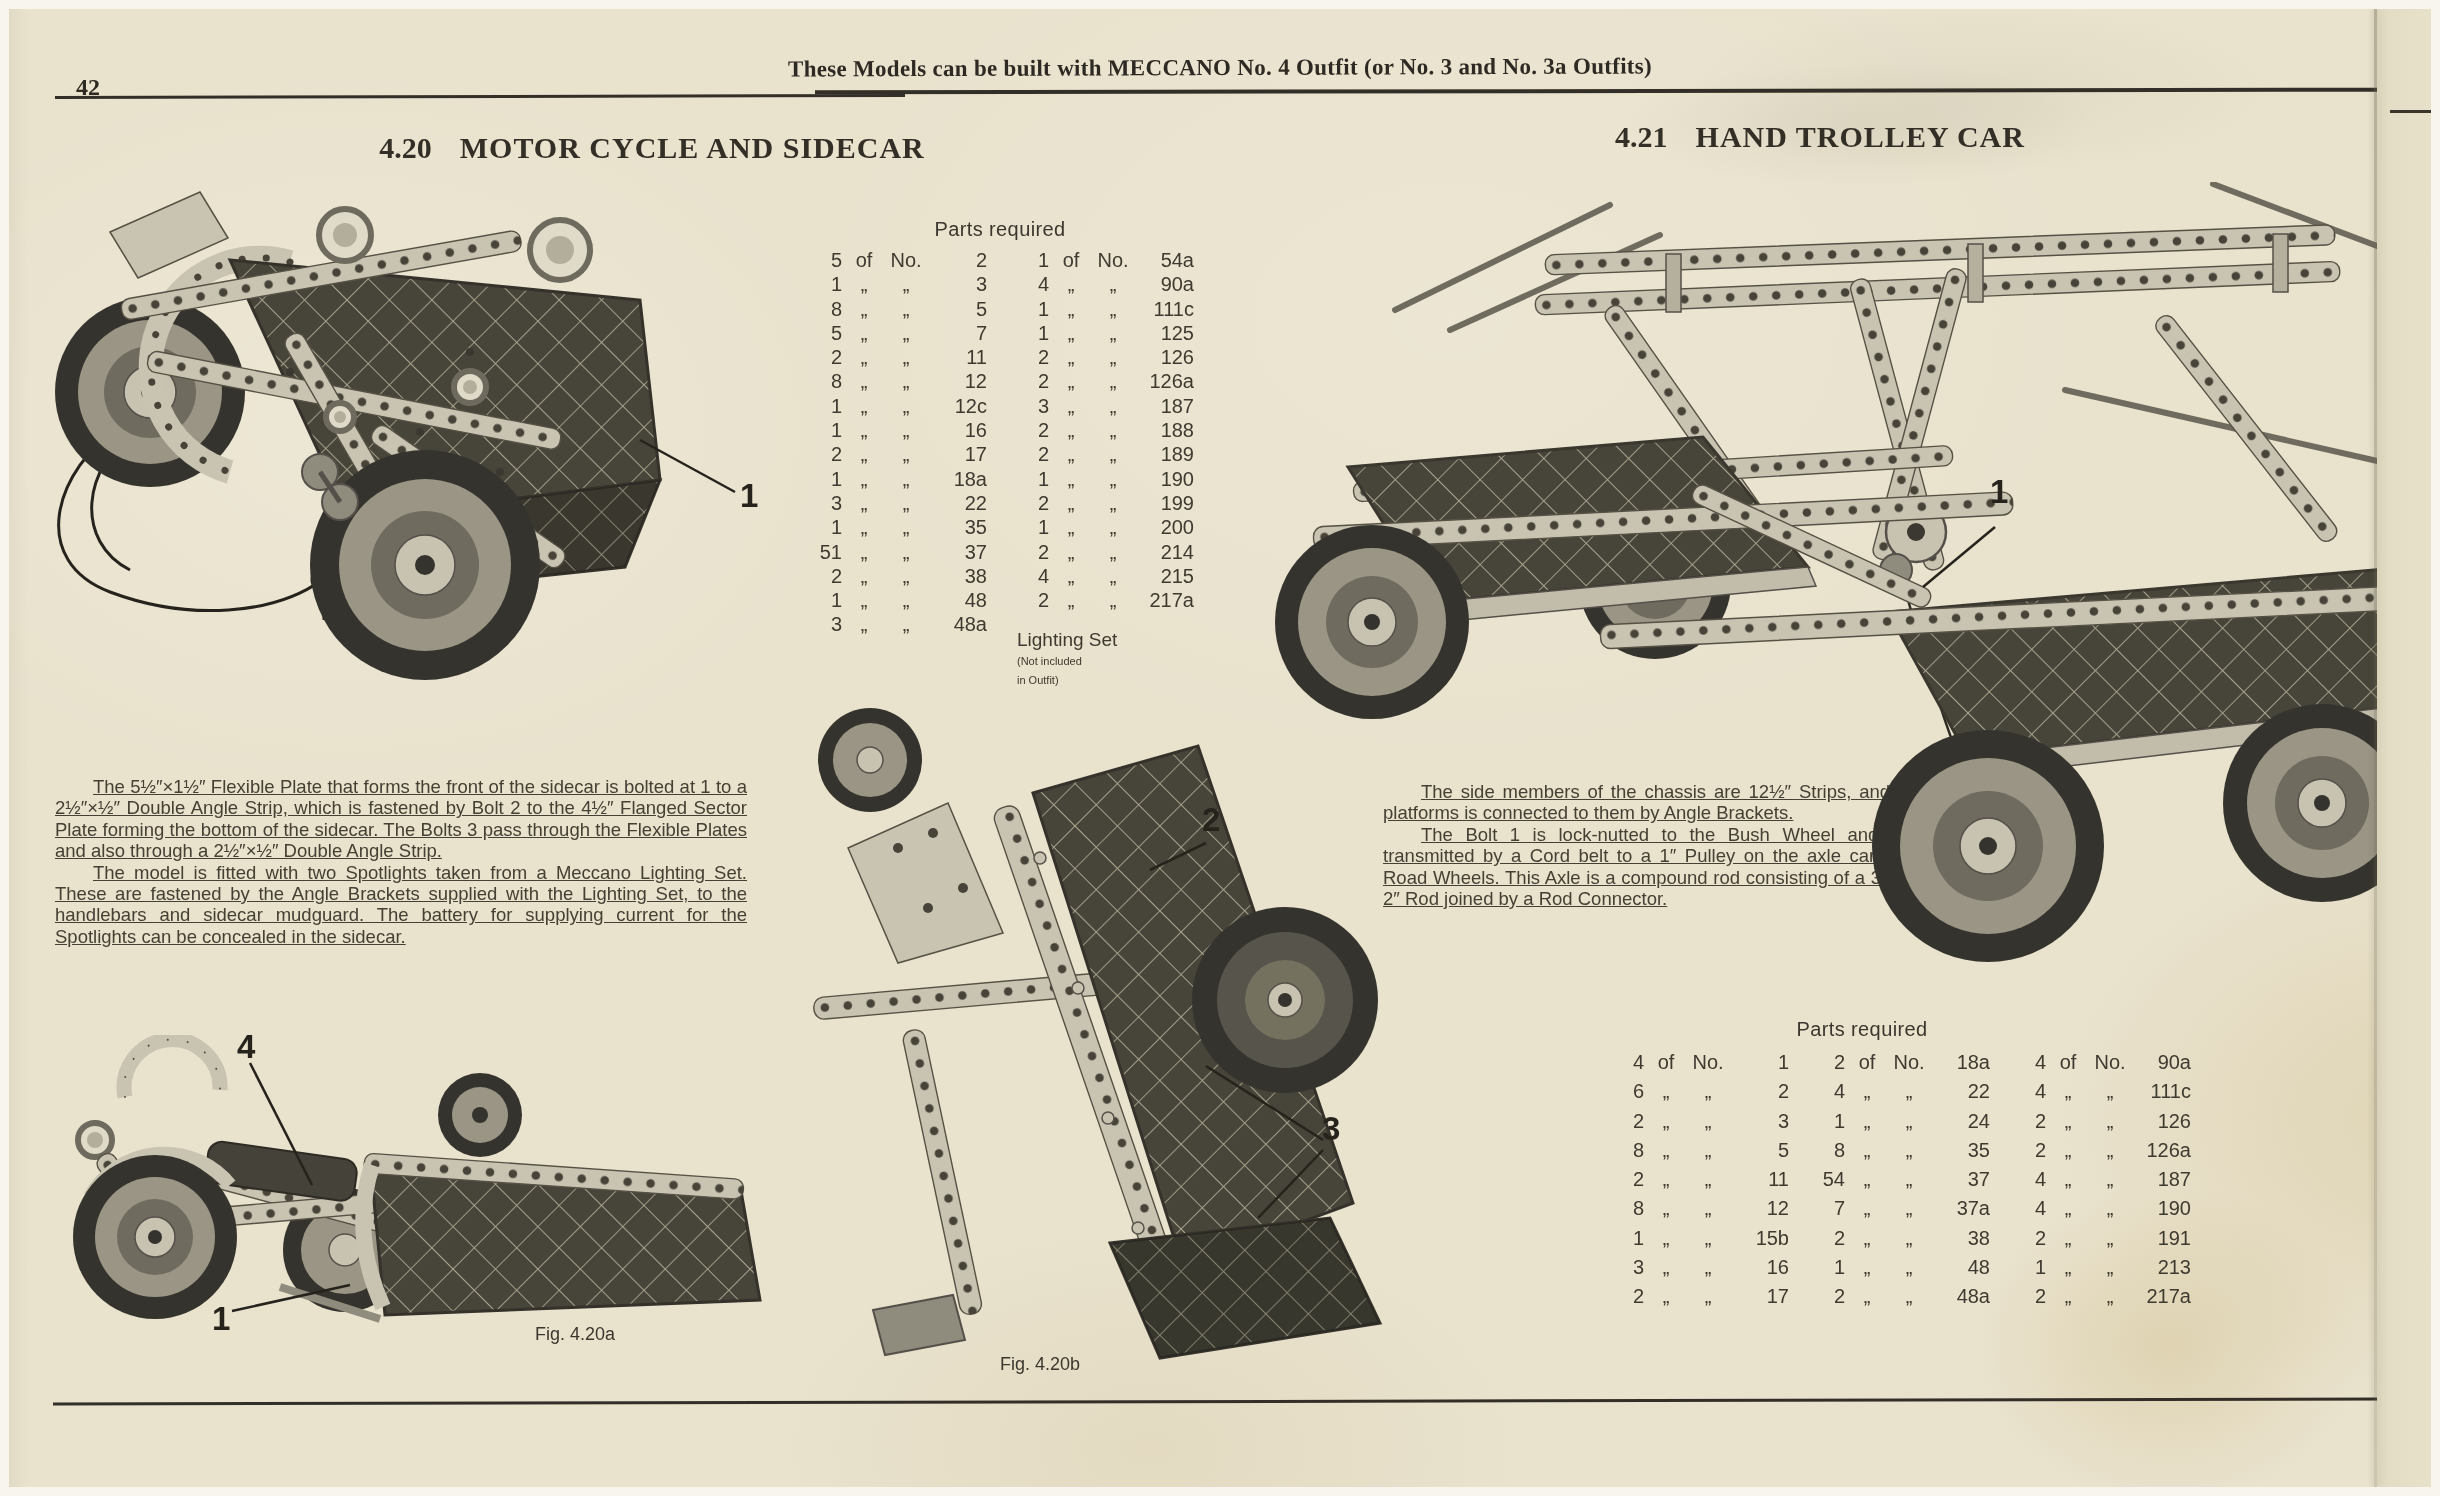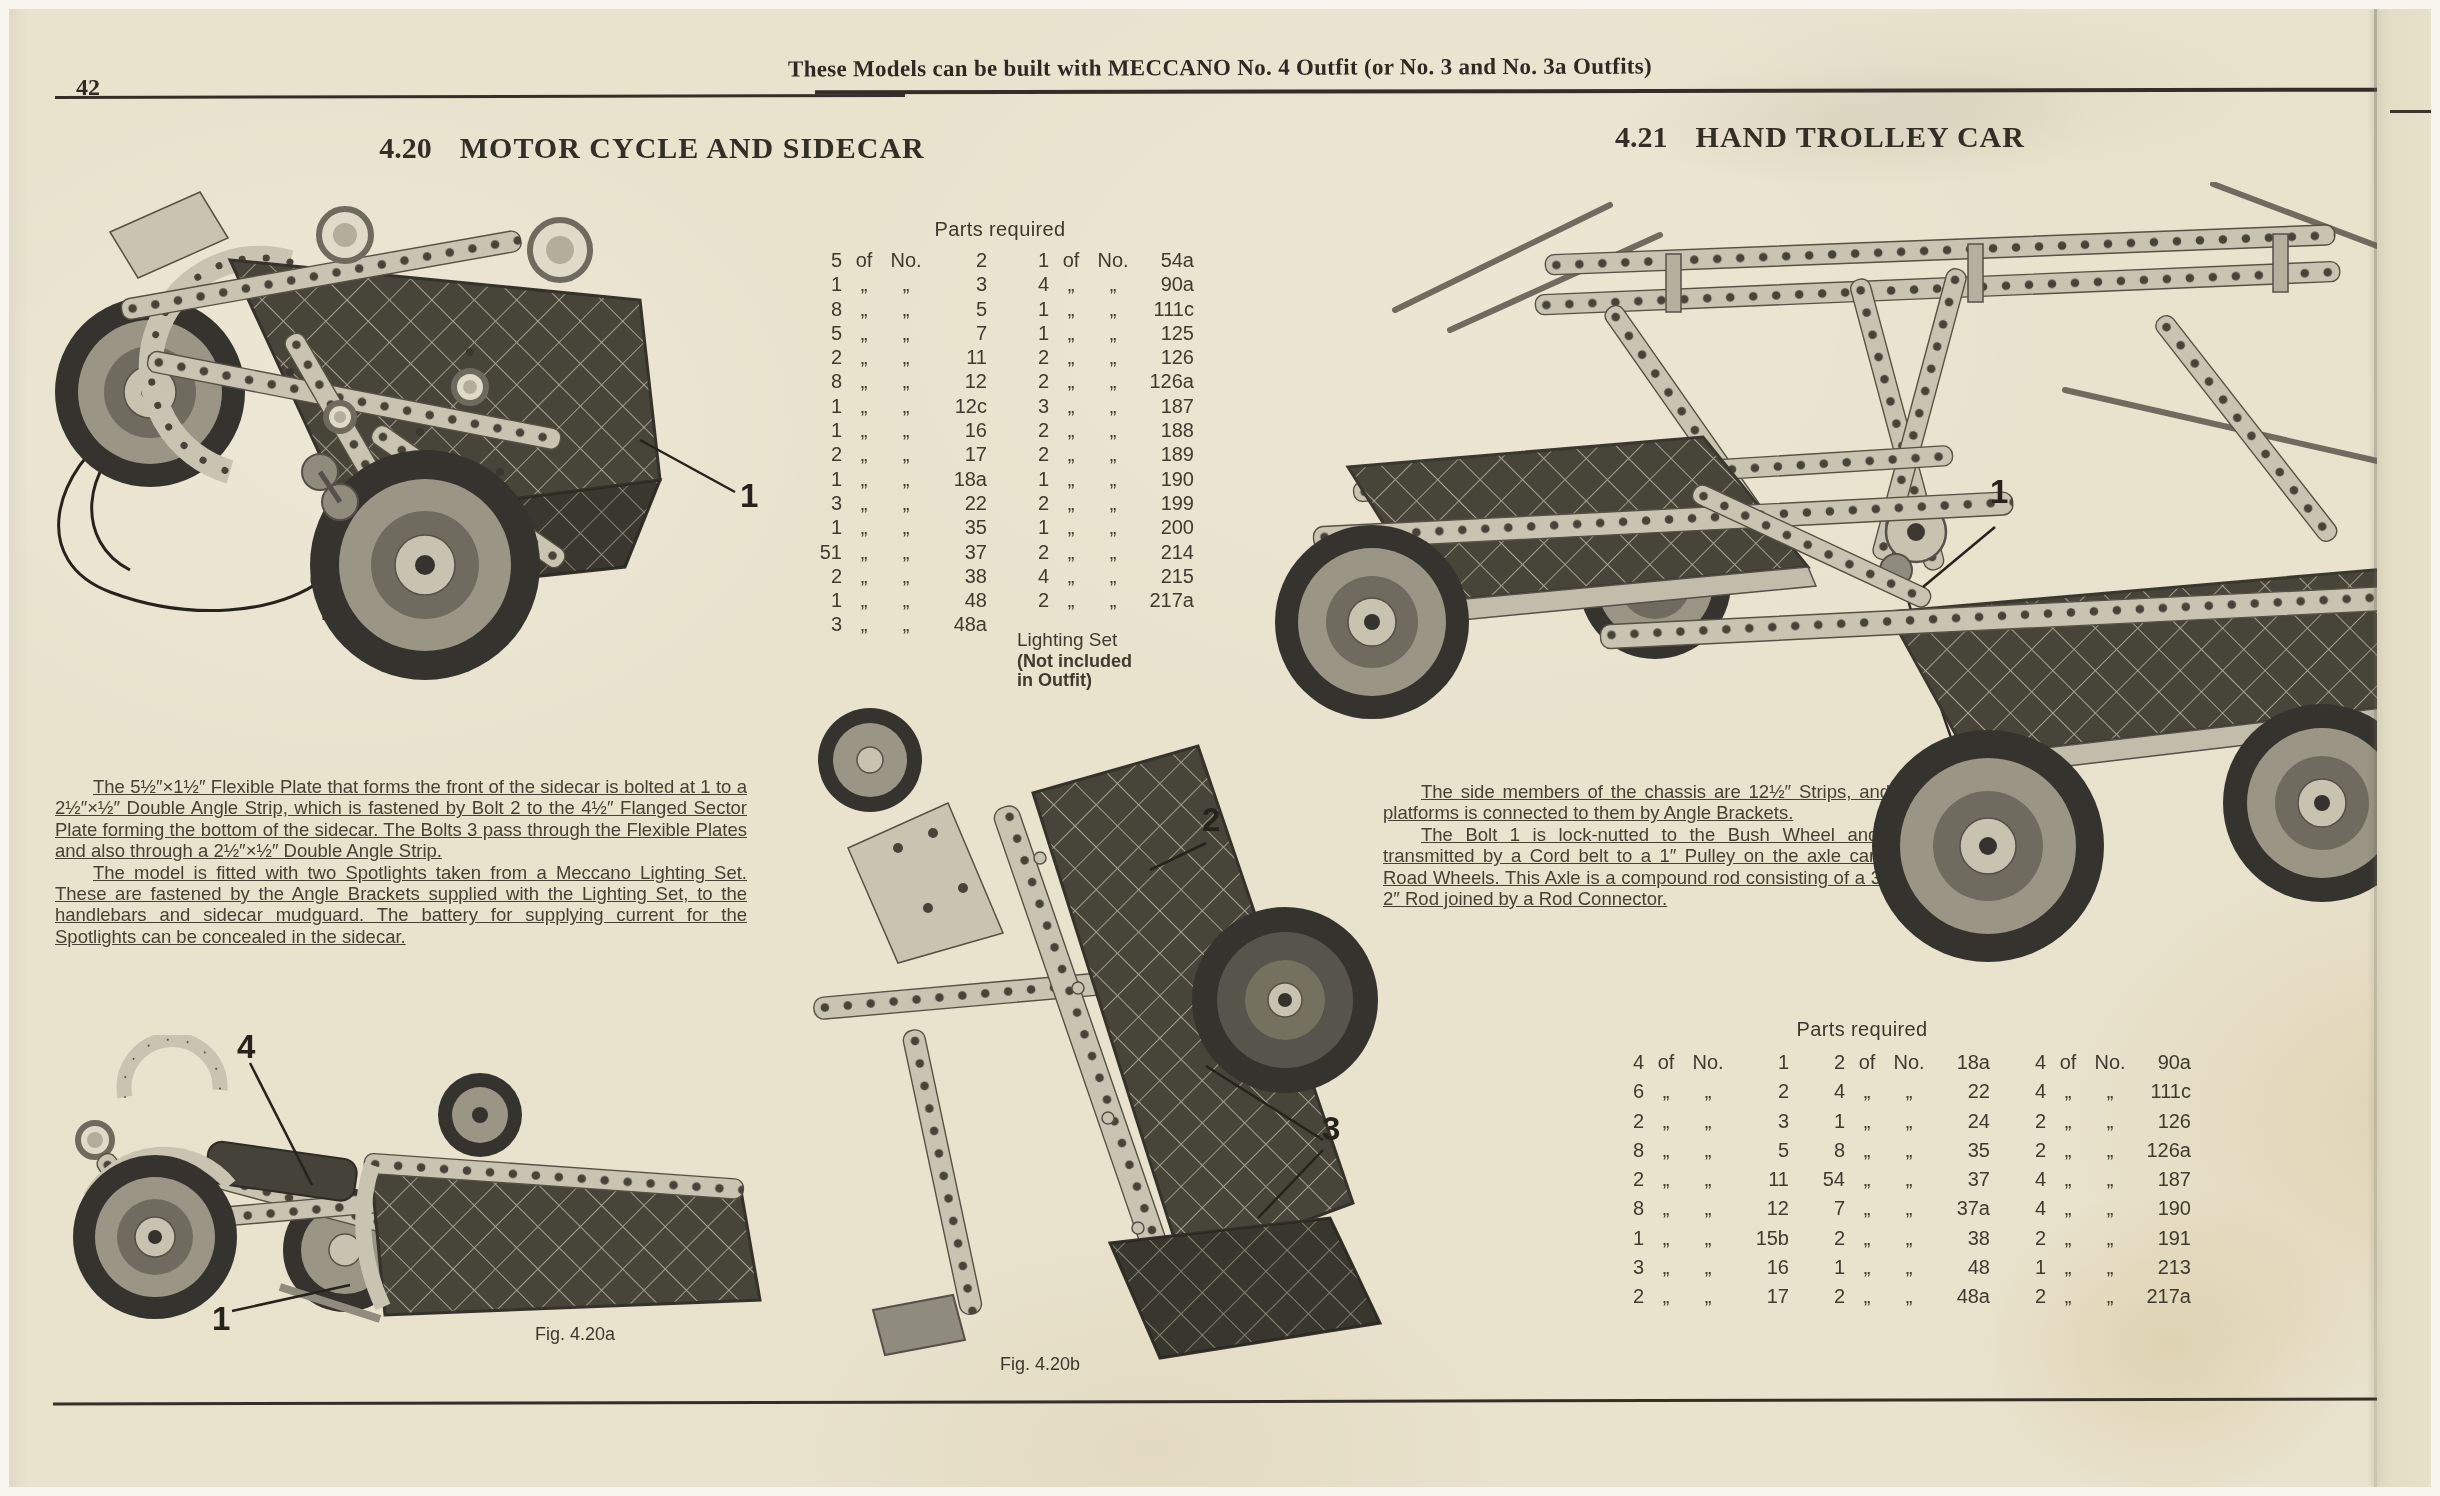--- a/index.html
+++ b/index.html
@@ -56,21 +56,21 @@
   .pn{text-align:right;}
   .vsep{width:2px;background:#3f3a30;}
   .parts-moto{left:810px;top:218px;width:380px;font-size:20px;}
   .parts-moto .prow{line-height:24.3px;}
   .parts-moto .vsep{height:390px;margin:2px 15px 0 15px;}
   .parts-trolley{left:1612px;top:1018px;width:500px;font-size:20px;}
   .parts-trolley .prow{line-height:29.3px;}
   .parts-trolley .vsep{height:264px;margin:2px 12px 0 12px;}
   .pnotes{margin-top:16px;width:167px;}
   .pnote0{font-size:19px;line-height:24px;}
-  .pnote-sm{font-weight:700;font-size:18px;line-height:19px;}
+  .pnote-sm{font-weight:400;font-size:11px;line-height:19px;}
 
   .bodytext{position:absolute;text-align:justify;color:#454034;font-size:18.5px;line-height:21.4px;z-index:6;text-decoration:underline;}
   .bodytext p{margin:0;text-indent:38px;}
   .bt-left{left:55px;top:776px;width:692px;}
   .bt-right{left:1383px;top:781px;width:612px;}
 
   .figcap{position:absolute;font-size:18px;color:#3c372e;z-index:6;}
   .figcap-a{left:535px;top:1324px;}
   .figcap-b{left:1000px;top:1354px;}
 

